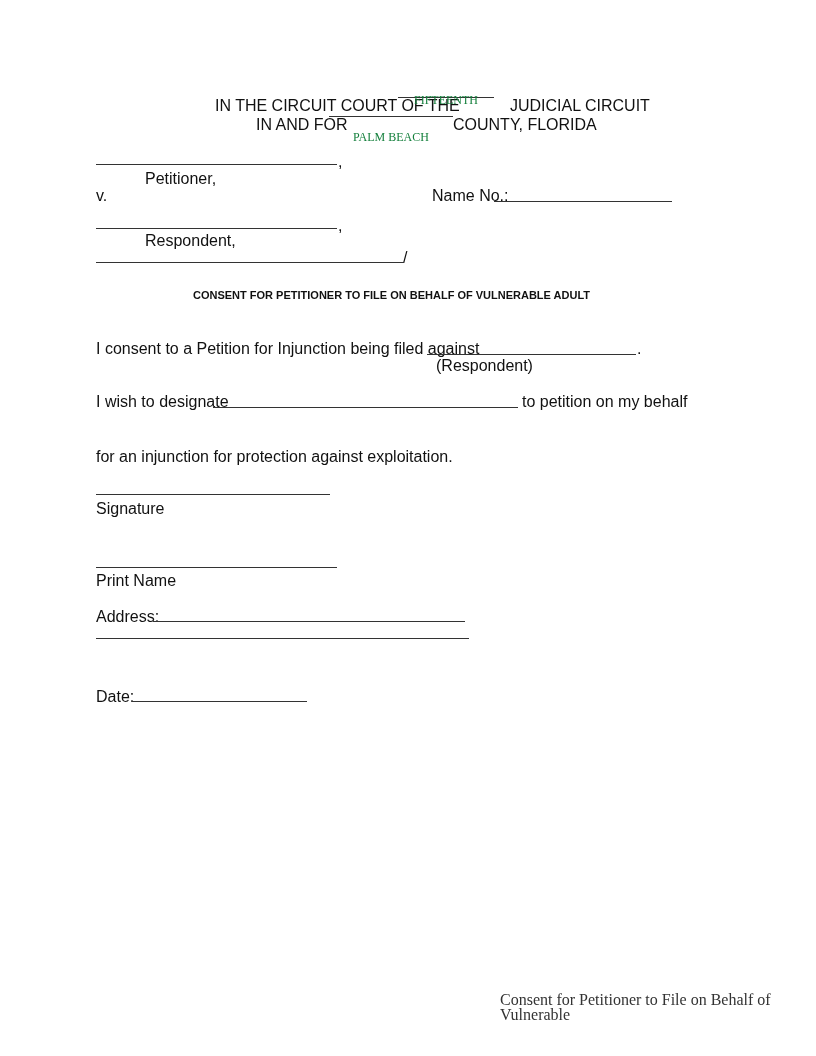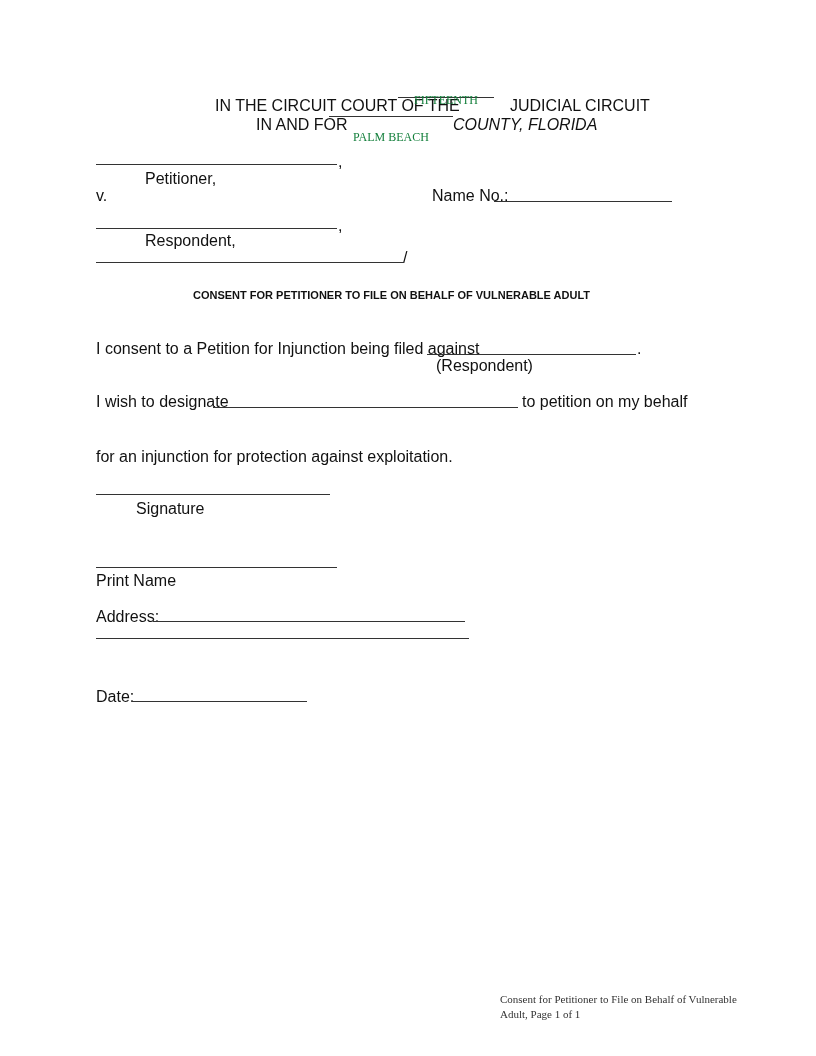--- a/index.html
+++ b/index.html
@@ -3,35 +3,35 @@
 <meta charset="utf-8">
 <style>
   html, body { margin:0; padding:0; background:#ffffff; }
   body { width:816px; height:1056px; position:relative; overflow:hidden;
          font-family:"Liberation Sans", sans-serif; color:#111; }
   .t { position:absolute; font-size:16px; white-space:nowrap; line-height:16px; }
   .line { position:absolute; height:0; border-bottom:1px solid #333; }
   .fill { position:absolute; font-family:"Liberation Serif", serif; font-size:12px; text-align:center; line-height:13px; color:#15803d; }
   .bold { font-weight:bold; font-size:11px; }
   .footer { position:absolute; left:500px; top:992px; width:280px;
-            font-family:"Liberation Serif", serif; font-size:11px; line-height:15px; color:#333; }
+            font-family:"Liberation Serif", serif; font-size:16px; line-height:15px; color:#333; }
 </style>
 </head>
 <body>
 
 <div>
   <span class="t" style="left:215px;top:98px;">IN THE CIRCUIT COURT OF THE</span>
   <div class="line" style="left:398px;top:97px;width:96px;"></div>
   <span class="fill" style="left:398px;top:94px;width:96px;">FIFTEENTH</span>
   <span class="t" style="left:498px;top:98px;margin-left:12px;">JUDICIAL CIRCUIT</span>
 
   <span class="t" style="left:256px;top:117px;">IN AND FOR</span>
   <div class="line" style="left:329px;top:116px;width:124px;"></div>
   <span class="fill" style="left:329px;top:114px;width:124px;margin-top:17px;">PALM BEACH</span>
-  <span class="t" style="left:453px;top:117px;font-style:italic;">COUNTY, FLORIDA</span>
+  <span class="t" style="left:453px;top:117px;">COUNTY, FLORIDA</span>
 </div>
 
 <div>
   <div class="line" style="left:96px;top:164px;width:241px;"></div>
   <span class="t" style="left:338px;top:154px;">,</span>
   <span class="t" style="left:145px;top:171px;">Petitioner,</span>
   <span class="t" style="left:96px;top:188px;">v.</span>
   <span class="t" style="left:432px;top:188px;">Name No.:</span>
   <div class="line" style="left:494px;top:201px;width:178px;"></div>
 
@@ -51,29 +51,28 @@
   <span class="t" style="left:436px;top:358px;">(Respondent)</span>
 
   <span class="t" style="left:96px;top:394px;">I wish to designate</span>
   <div class="line" style="left:213px;top:407px;width:305px;"></div>
   <span class="t" style="left:522px;top:394px;">to petition on my behalf</span>
   <span class="t" style="left:96px;top:430px;margin-top:19px;">for an injunction for protection against exploitation.</span>
 </div>
 
 <div>
   <div class="line" style="left:96px;top:494px;width:234px;"></div>
-  <span class="t" style="left:96px;top:501px;margin-left:40px;">Signature</span>
+  <span class="t" style="left:96px;top:501px;">Signature</span>
 
   <div class="line" style="left:96px;top:567px;width:241px;"></div>
   <span class="t" style="left:96px;top:573px;">Print Name</span>
 
   <span class="t" style="left:96px;top:609px;">Address:</span>
   <div class="line" style="left:153px;top:621px;width:312px;"></div>
   <div class="line" style="left:96px;top:638px;width:373px;"></div>
 
   <span class="t" style="left:96px;top:689px;">Date:</span>
   <div class="line" style="left:132px;top:701px;width:175px;"></div>
 </div>
 
 <div class="footer">
   <div>Consent for Petitioner to File on Behalf of Vulnerable</div>
-  <div>Adult, Page 1 of 1</div>
 </div>
 
 </body></html>

